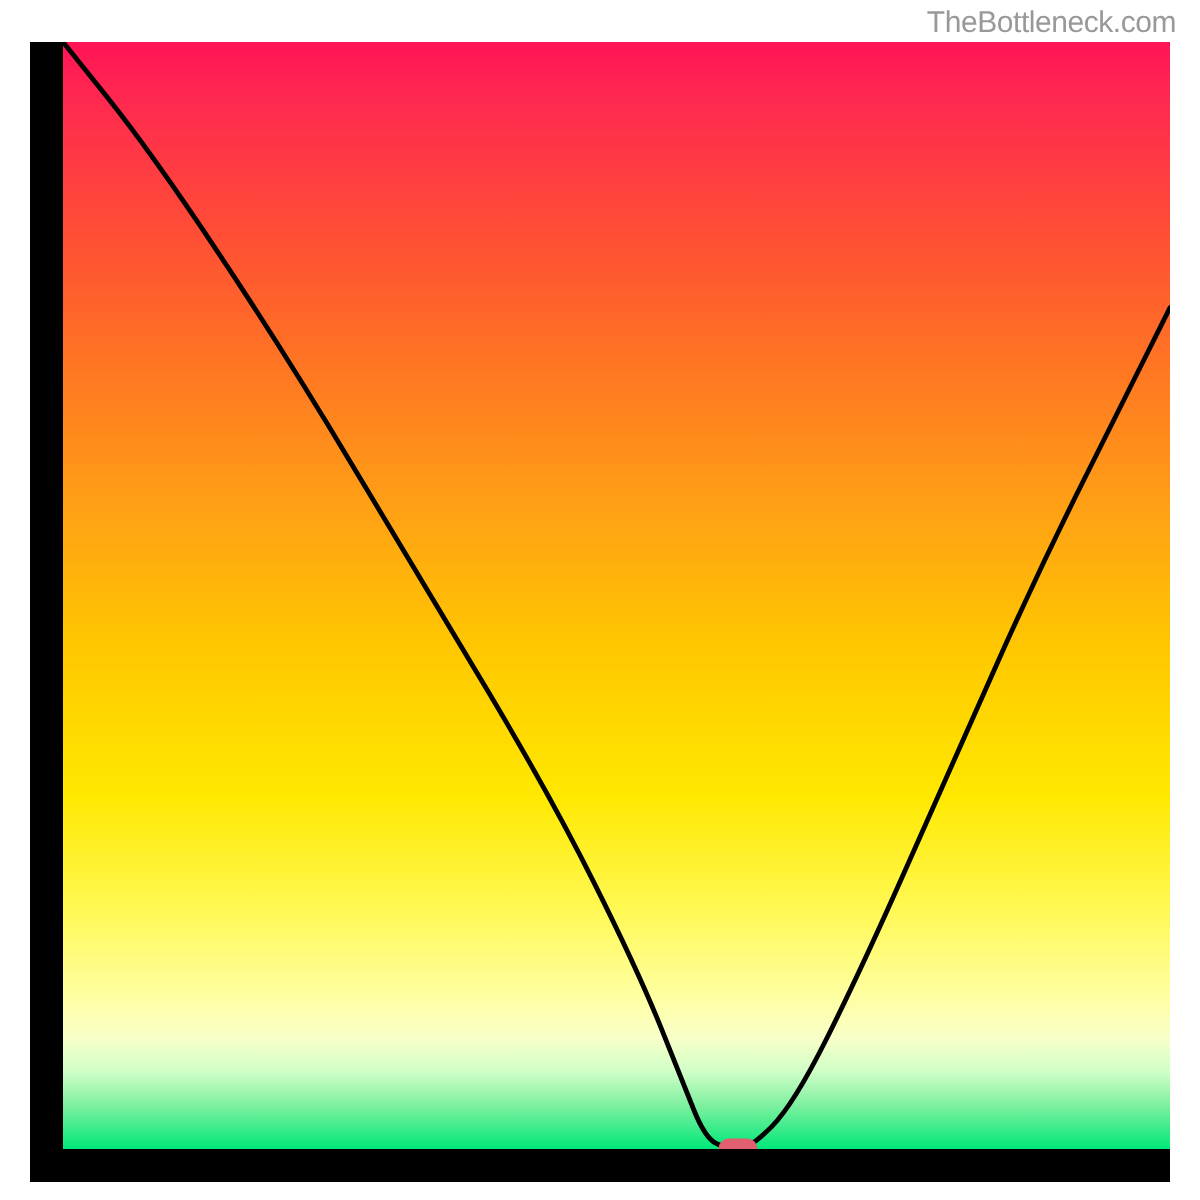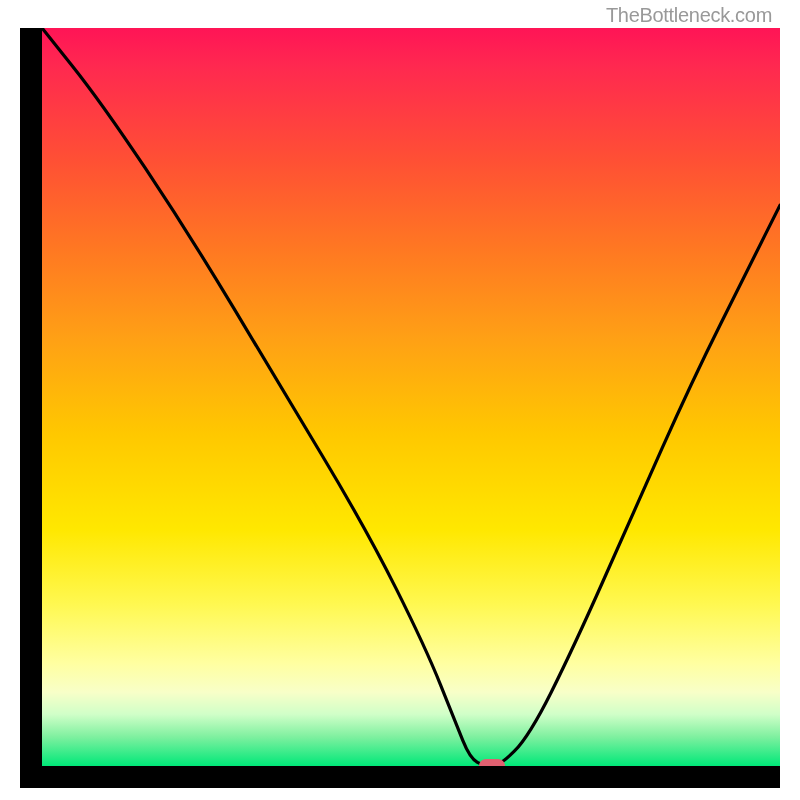--- a/index.html
+++ b/index.html
@@ -1,17 +1,17 @@
 <!DOCTYPE html>
 <html><head>
 <meta charset="utf-8">
 <style>
   * { margin: 0; padding: 0; box-sizing: border-box; }
   body { width: 800px; height: 800px; background: #fff; font-family: Arial, sans-serif; position: relative; }
-  .watermark { position: absolute; top: 4px; right: 28px; font-size: 20px; color: #999; font-weight: 500; letter-spacing: -0.3px; }
+  .watermark { position: absolute; top: 4px; right: 16px; font-size: 20px; color: #999; font-weight: 500; letter-spacing: -0.3px; }
   .frame { position: absolute; left: 20px; top: 28px; width: 760px; height: 760px; background: #000; }
   .plot { position: absolute; left: 22px; top: 0px; width: 738px; height: 738px; overflow: hidden; }
   .gradient {
     position: absolute; inset: 0;
     background: linear-gradient(to bottom,
       #ff1456 0%,
       #ff2850 5%,
       #ff5034 18%,
       #ff7822 30%,
       #ffa015 42%,

